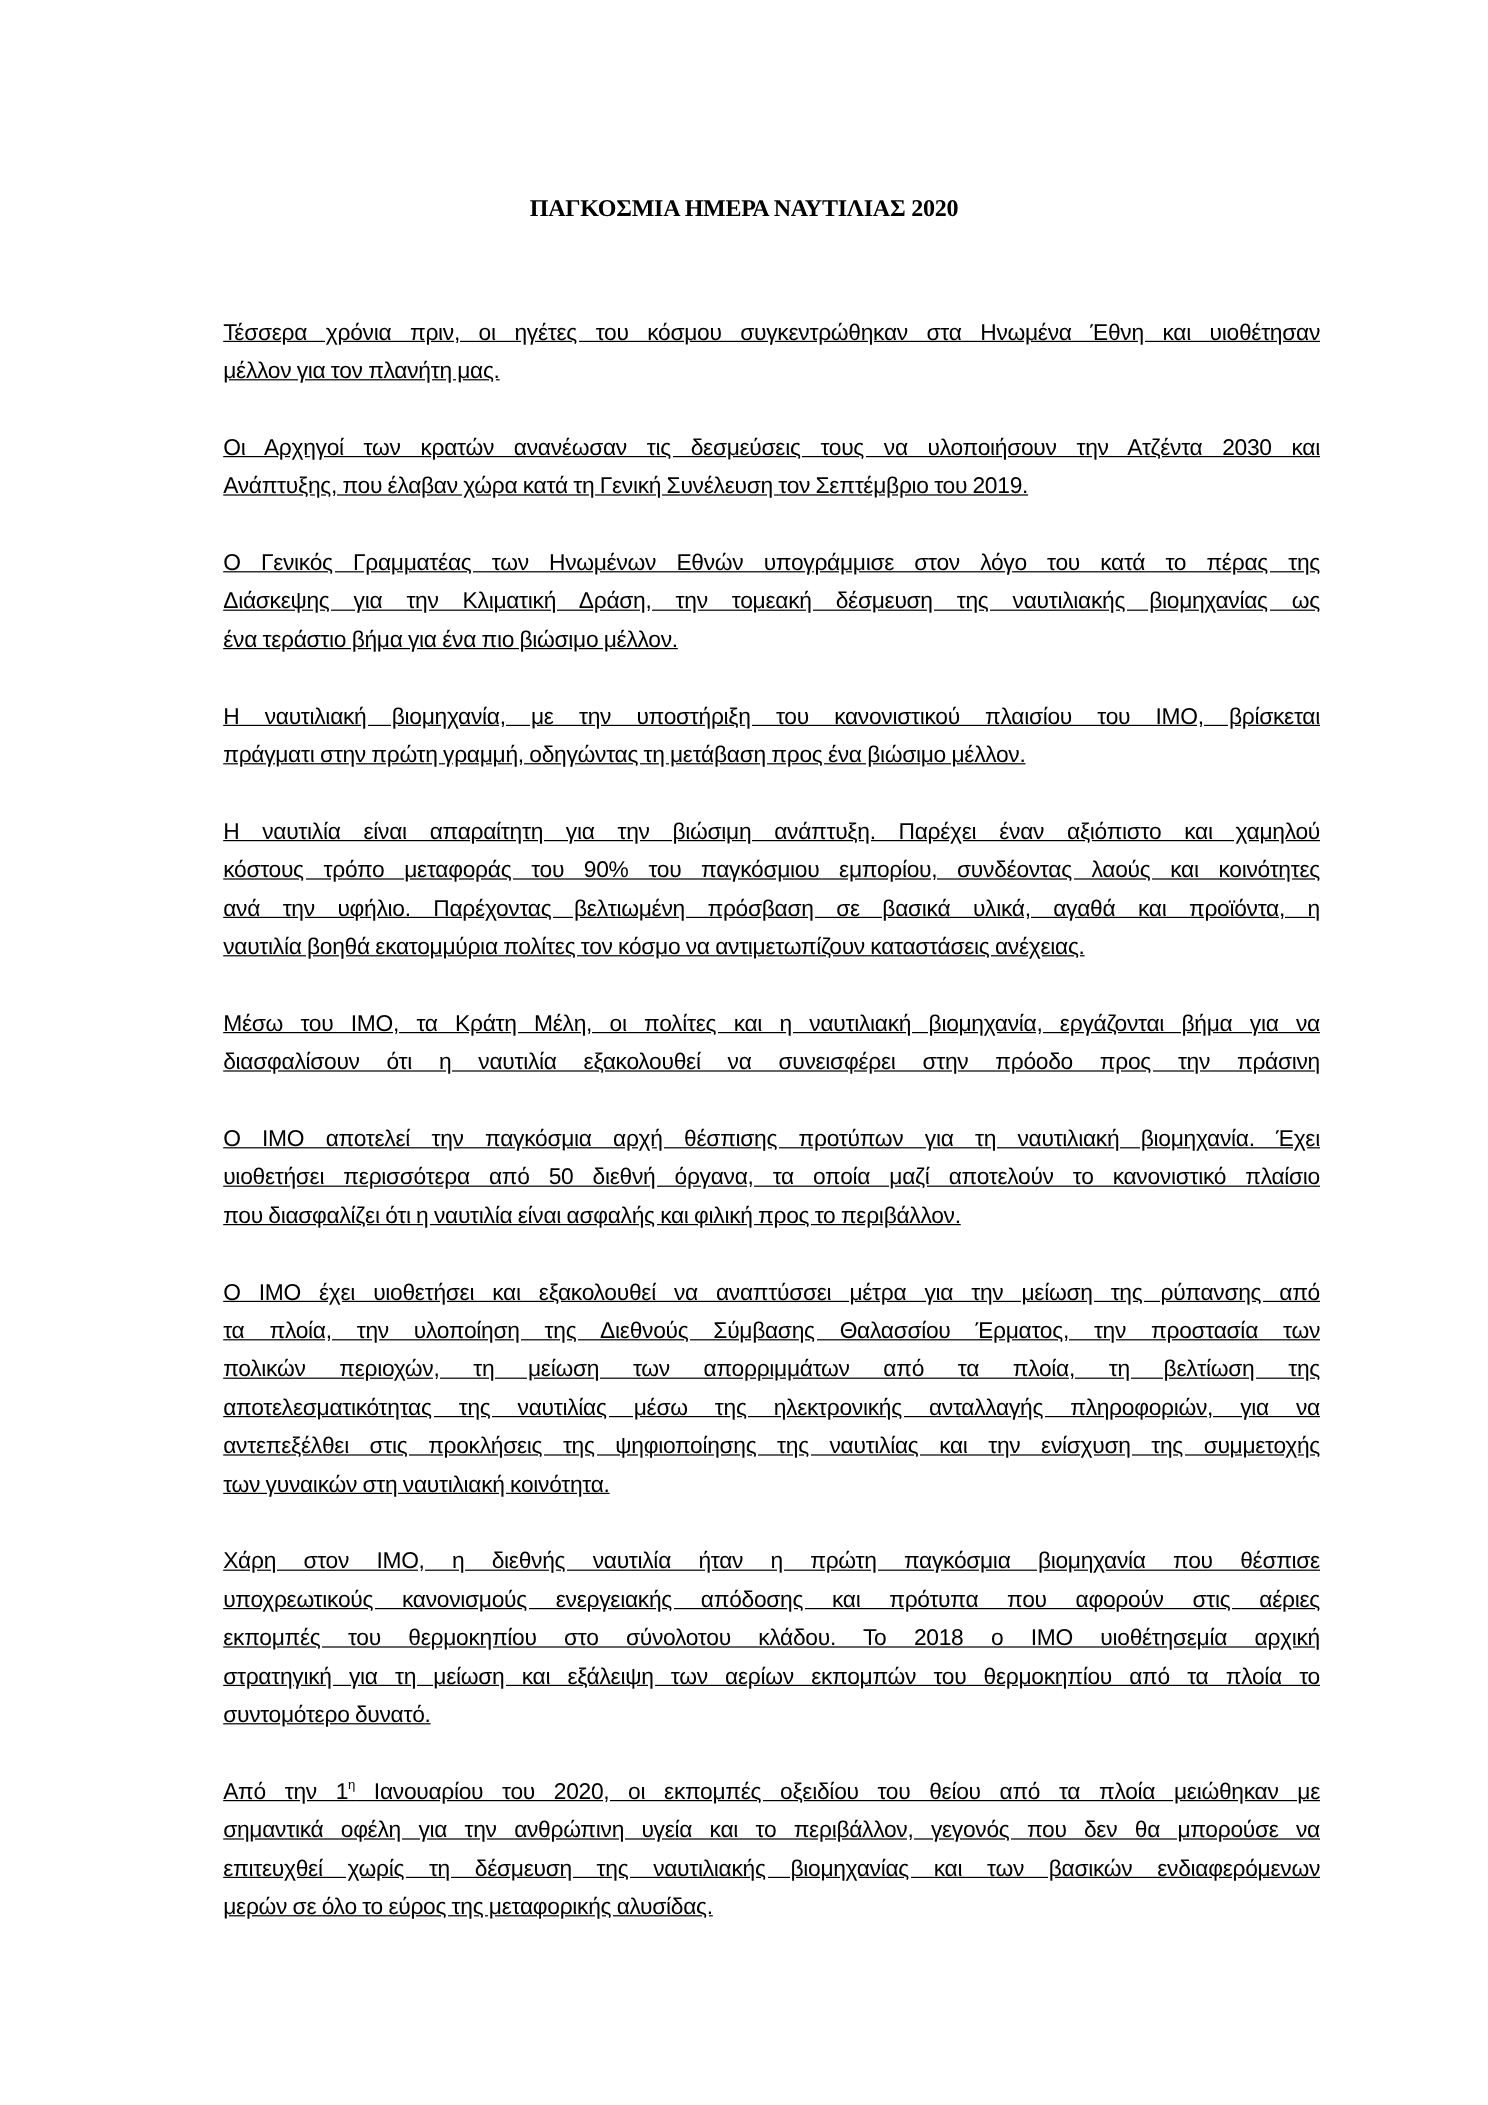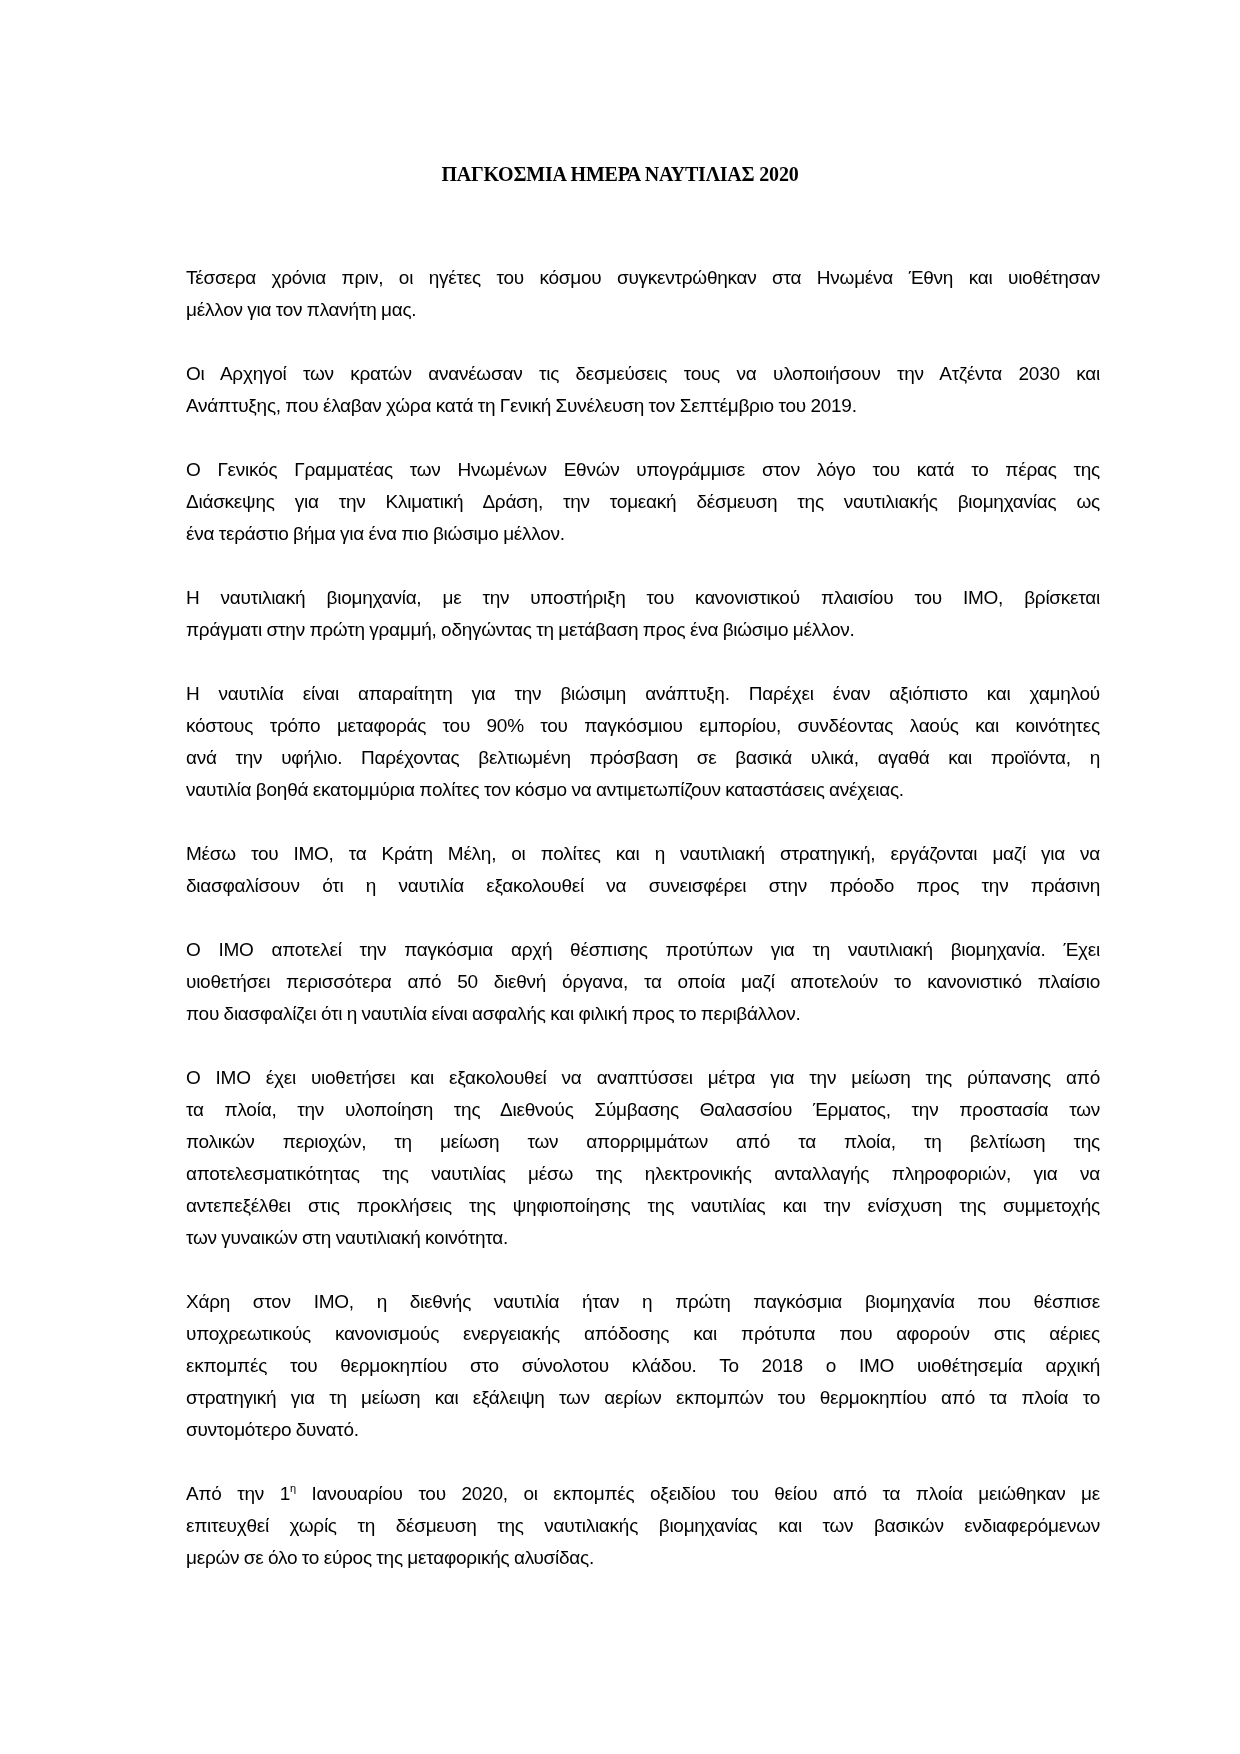--- a/index.html
+++ b/index.html
@@ -36,20 +36,21 @@
     font-size: 20px;
     line-height: 32px;
     letter-spacing: -0.2px;
     display: block;
   }
   .body {
     position: absolute;
     left: 186px;
     top: 262px;
     width: 914px;
+    text-decoration: underline;
   }
   .para {
     margin: 0 0 32px 0;
     font-size: 19px;
     line-height: 32px;
     text-align: justify;
     letter-spacing: -0.25px;
     word-spacing: -0.5px;
   }
   .para .line {
@@ -101,21 +102,21 @@
     </p>
 
     <p class="para">
       <span class="line">Η ναυτιλία είναι απαραίτητη για την βιώσιμη ανάπτυξη. Παρέχει έναν αξιόπιστο και χαμηλού</span>
       <span class="line">κόστους τρόπο μεταφοράς του 90% του παγκόσμιου εμπορίου, συνδέοντας λαούς και κοινότητες</span>
       <span class="line">ανά την υφήλιο. Παρέχοντας βελτιωμένη πρόσβαση σε βασικά υλικά, αγαθά και προϊόντα, η</span>
       <span class="line last">ναυτιλία βοηθά εκατομμύρια πολίτες τον κόσμο να αντιμετωπίζουν καταστάσεις ανέχειας.</span>
     </p>
 
     <p class="para">
-      <span class="line">Μέσω του ΙΜΟ, τα Κράτη Μέλη, οι πολίτες και η ναυτιλιακή στρατηγική, εργάζονται μαζί για να</span>
+      <span class="line">Μέσω του ΙΜΟ, τα Κράτη Μέλη, οι πολίτες και η ναυτιλιακή βιομηχανία, εργάζονται βήμα για να</span>
       <span class="line">διασφαλίσουν ότι η ναυτιλία εξακολουθεί να συνεισφέρει στην πρόοδο προς την πράσινη</span>
     </p>
 
     <p class="para">
       <span class="line">Ο ΙΜΟ αποτελεί την παγκόσμια αρχή θέσπισης προτύπων για τη ναυτιλιακή βιομηχανία. Έχει</span>
       <span class="line">υιοθετήσει περισσότερα από 50 διεθνή όργανα, τα οποία μαζί αποτελούν το κανονιστικό πλαίσιο</span>
       <span class="line last">που διασφαλίζει ότι η ναυτιλία είναι ασφαλής και φιλική προς το περιβάλλον.</span>
     </p>
 
     <p class="para">
@@ -130,18 +131,19 @@
     <p class="para">
       <span class="line">Χάρη στον ΙΜΟ, η διεθνής ναυτιλία ήταν η πρώτη παγκόσμια βιομηχανία που θέσπισε</span>
       <span class="line">υποχρεωτικούς κανονισμούς ενεργειακής απόδοσης και πρότυπα που αφορούν στις αέριες</span>
       <span class="line">εκπομπές του θερμοκηπίου στο σύνολοτου κλάδου. Το 2018 ο ΙΜΟ υιοθέτησεμία αρχική</span>
       <span class="line">στρατηγική για τη μείωση και εξάλειψη των αερίων εκπομπών του θερμοκηπίου από τα πλοία το</span>
       <span class="line last">συντομότερο δυνατό.</span>
     </p>
 
     <p class="para">
       <span class="line"><span>Από την 1</span><sup>η</sup><span> Ιανουαρίου του 2020, οι εκπομπές οξειδίου του θείου από τα πλοία μειώθηκαν  με</span></span>
+      <span class="line">σημαντικά οφέλη για την ανθρώπινη υγεία και το περιβάλλον, γεγονός που δεν θα μπορούσε να</span>
       <span class="line">επιτευχθεί χωρίς τη δέσμευση της ναυτιλιακής βιομηχανίας και των βασικών ενδιαφερόμενων</span>
       <span class="line last">μερών σε όλο το εύρος της μεταφορικής αλυσίδας.</span>
     </p>
 
   </div>
 </div>
 
 </body></html>

